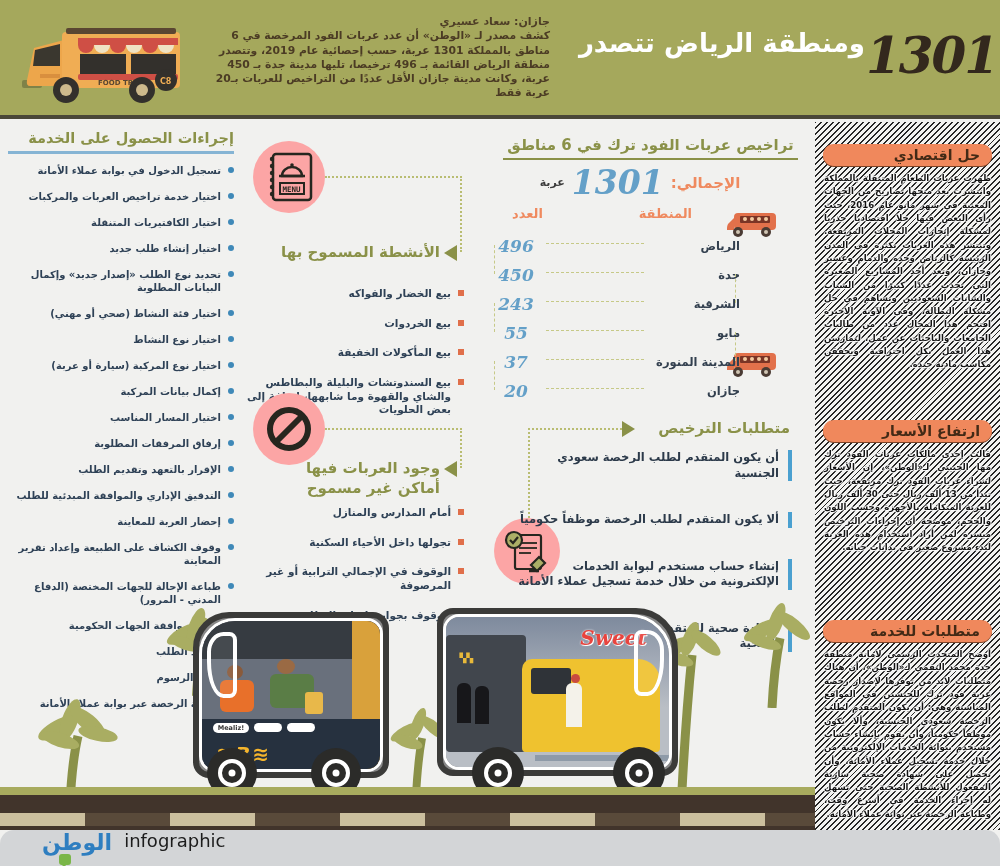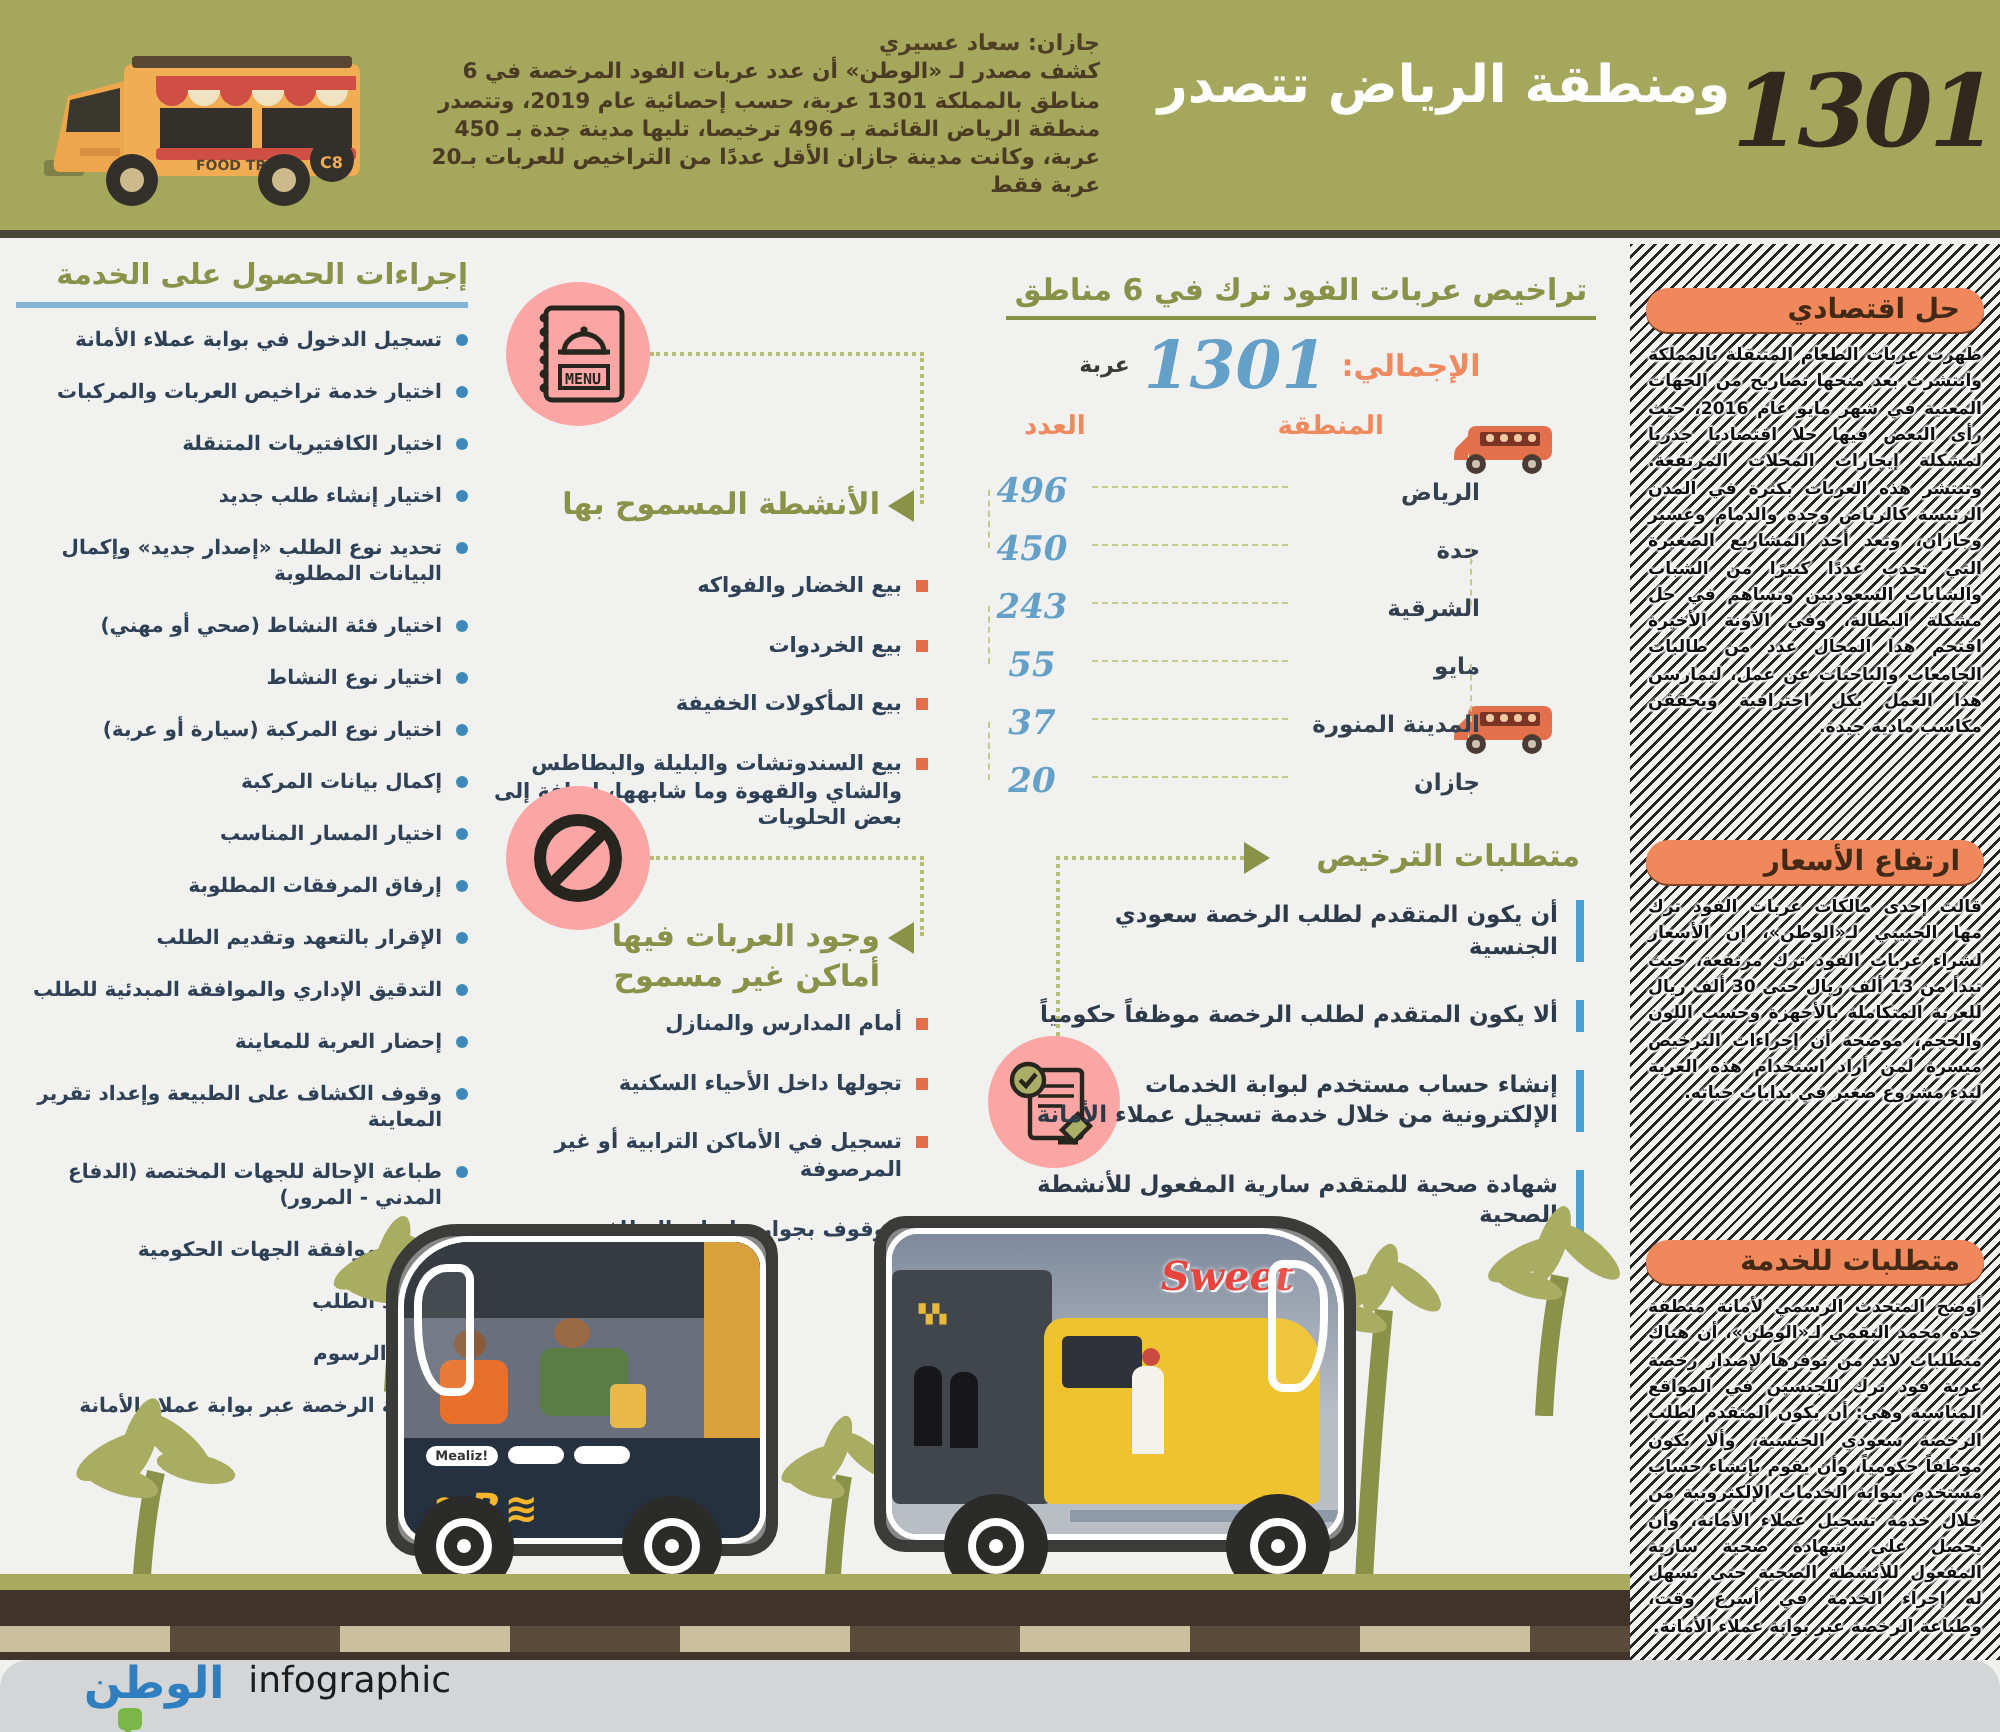--- a/index.html
+++ b/index.html
@@ -185,21 +185,21 @@
   <div class="dot-h" style="left:325px;top:428px;width:137px;"></div>
   <div class="dot-v" style="left:460px;top:428px;height:40px;"></div>
   <div class="abs tri-left" style="left:444px;top:461px;"></div>
   <div class="abs rtl sec-title" style="left:250px;top:458px;width:190px;font-size:15px;line-height:1.35;">
     <div>وجود العربات فيها</div>
     <div>أماكن غير مسموح</div>
   </div>
   <div class="abs rtl list" style="left:228px;top:506px;width:236px;gap:16px;">
     <div class="li sqb" style="font-size:10.5px;">أمام المدارس والمنازل</div>
     <div class="li sqb" style="font-size:10.5px;">تجولها داخل الأحياء السكنية</div>
-    <div class="li sqb" style="font-size:10.5px;">تسجيل في الأماكن الترابية أو غير المرصوفة</div>
+    <div class="li sqb" style="font-size:10.5px;">الوقوف في الإجمالي الترابية أو غير المرصوفة</div>
     <div class="li sqb" style="font-size:10.5px;">الوقوف بجوار حاويات النظافة</div>
   </div>
 
   <div class="abs rtl sec-title underline-olive" style="left:503px;top:136px;width:295px;text-align:center;font-size:15px;">تراخيص عربات الفود ترك في 6 مناطق</div>
   <div class="abs total-row rtl" style="left:490px;top:163px;width:300px;">
     <span class="total-label">الإجمالي:</span>
     <span class="total-value">1301</span>
     <span class="total-unit">عربة</span>
   </div>
   <div class="abs thead" style="left:490px;top:206px;width:250px;box-sizing:border-box;padding:0 48px 0 22px;">
@@ -285,21 +285,21 @@
       <rect x="12" y="8" width="26" height="34" rx="2" fill="none" stroke="#26261f" stroke-width="2.2"></rect>
       <line x1="16" y1="16" x2="34" y2="16" stroke="#26261f" stroke-width="1.8"></line>
       <line x1="16" y1="21" x2="34" y2="21" stroke="#26261f" stroke-width="1.8"></line>
       <line x1="16" y1="26" x2="28" y2="26" stroke="#26261f" stroke-width="1.8"></line>
       <circle cx="11" cy="13" r="8" fill="#abae66" stroke="#26261f" stroke-width="2.2"></circle>
       <path d="M7 13 l3 3 l5 -6" fill="none" stroke="#26261f" stroke-width="2.2"></path>
       <path d="M28 38 l8 -8 l6 6 l-8 8 Z" fill="#abae66" stroke="#26261f" stroke-width="2.2"></path>
       <line x1="26" y1="44" x2="36" y2="44" stroke="#26261f" stroke-width="2.5"></line>
     </svg>
   </div>
-  <div class="abs rtl list" style="left:518px;top:450px;width:274px;gap:19px;">
+  <div class="abs rtl list" style="left:518px;top:450px;width:274px;gap:31px;">
     <div class="req">أن يكون المتقدم لطلب الرخصة سعودي الجنسية</div>
     <div class="req">ألا يكون المتقدم لطلب الرخصة موظفاً حكومياً</div>
     <div class="req">إنشاء حساب مستخدم لبوابة الخدمات الإلكترونية من خلال خدمة تسجيل عملاء الأمانة</div>
     <div class="req">شهادة صحية للمتقدم سارية المفعول للأنشطة الصحية</div>
   </div>
 
   <svg class="palm" style="left:20px;top:692px;" width="105" height="112" viewBox="0 0 105 112">
     <path d="M50 112 Q52 70 58 44" stroke="#8a9148" stroke-width="9" fill="none"></path>
     <g fill="#a9ad62">
       <ellipse cx="38" cy="36" rx="22" ry="8" transform="rotate(-28 38 36)"></ellipse>

